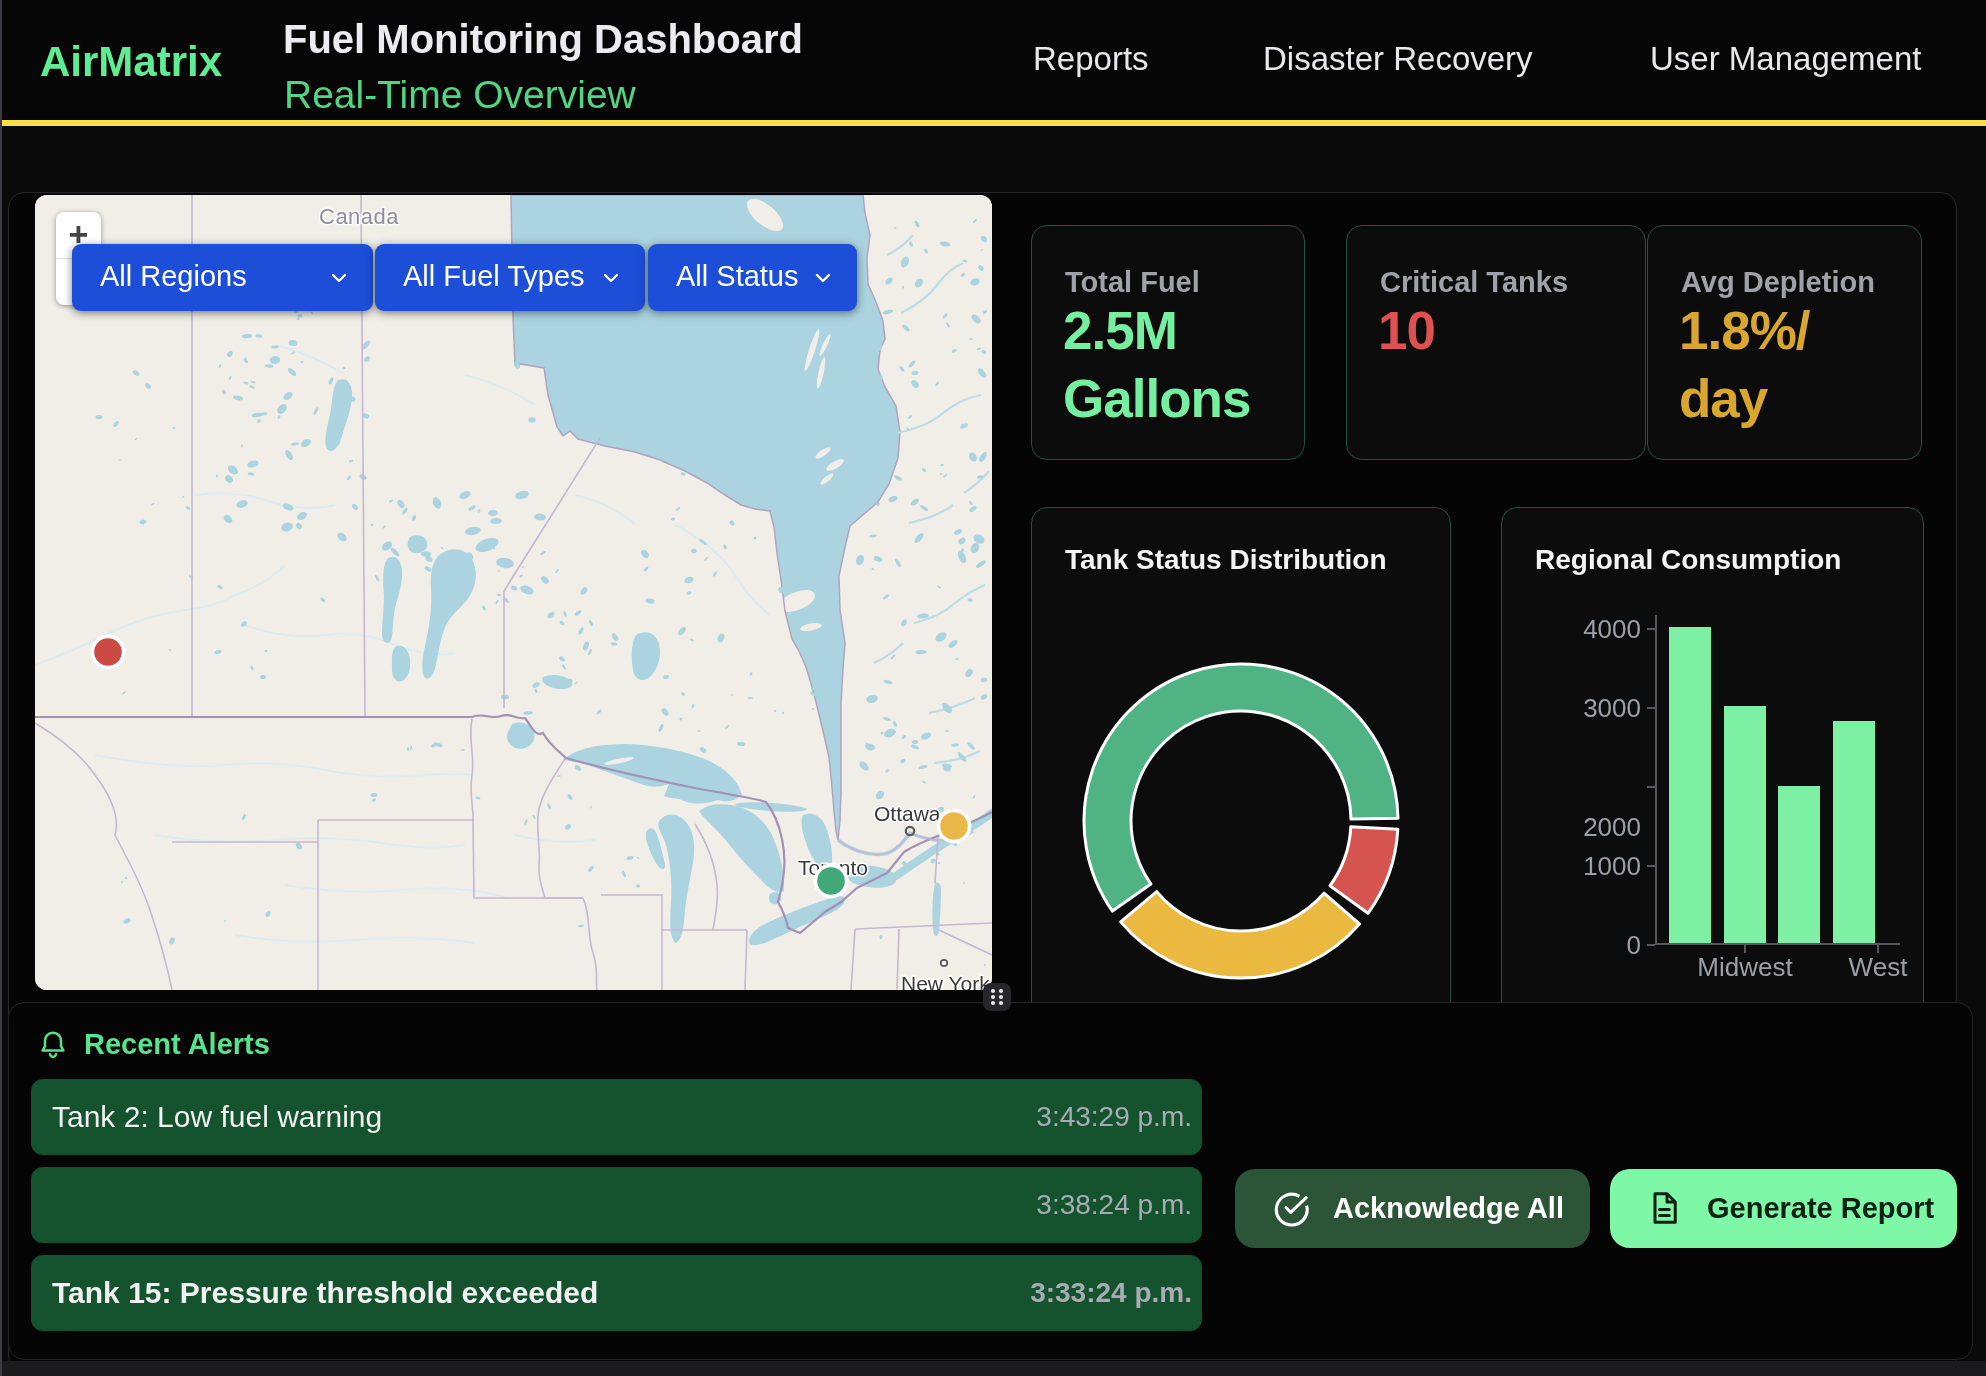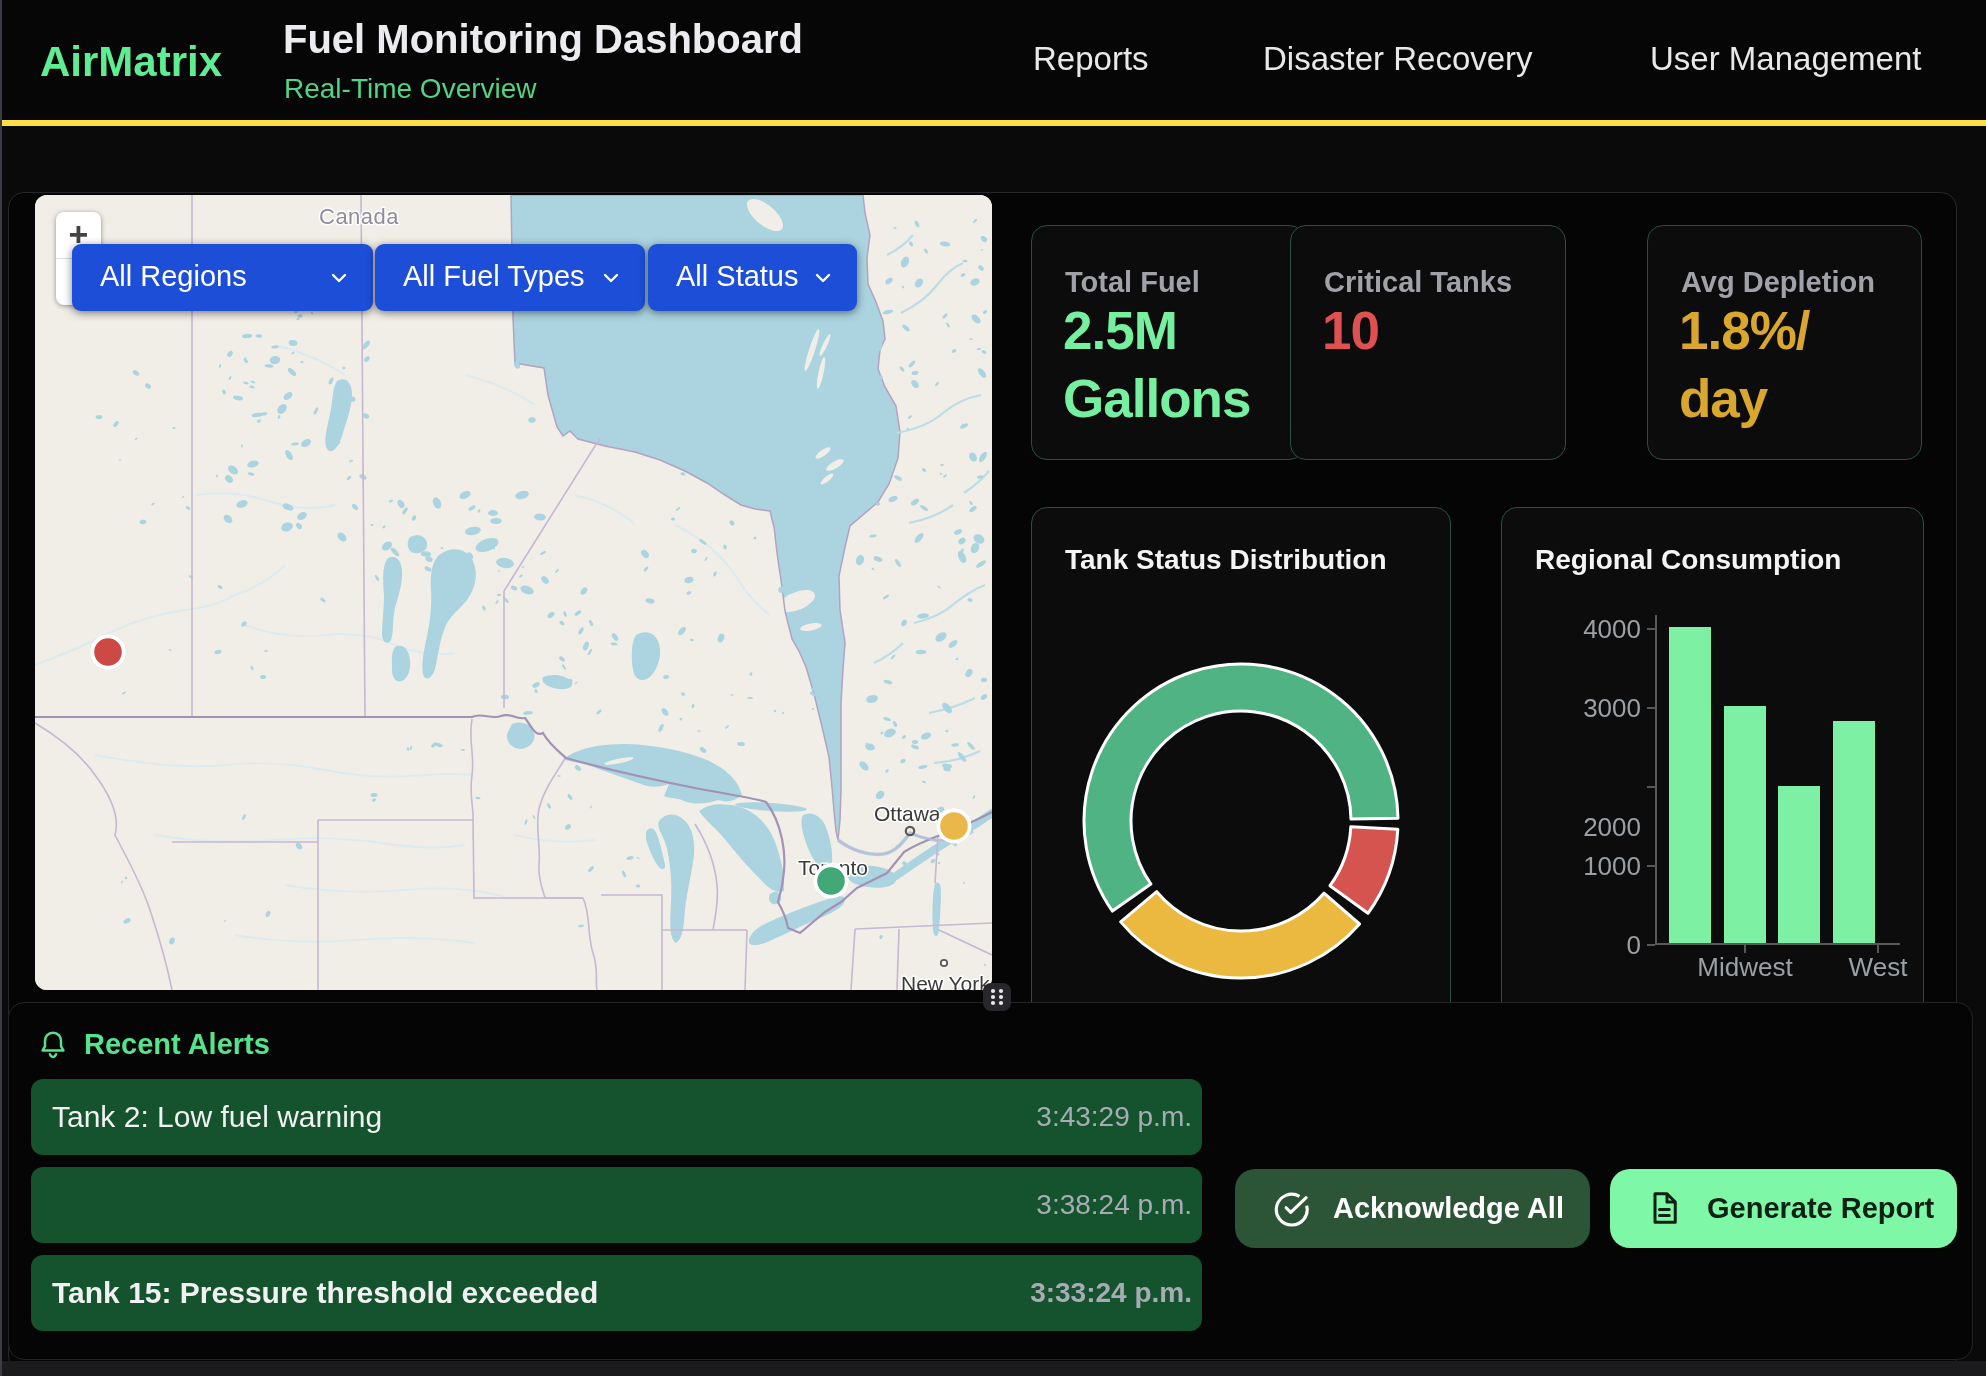--- a/index.html
+++ b/index.html
@@ -3,21 +3,21 @@
 <meta charset="utf-8">
 <style>
 * { margin:0; padding:0; box-sizing:border-box; }
 html,body { width:1986px; height:1376px; background:#0a0a0b; font-family:"Liberation Sans", sans-serif; overflow:hidden; position:relative; }
 .abs { position:absolute; }
 
 
 #header { position:absolute; left:0; top:0; width:1986px; height:126px; background:#060606; border-bottom:6px solid #fde047; }
 #logo { position:absolute; left:40px; top:38px; font-size:42px; font-weight:bold; color:#5eed92; }
 #title { position:absolute; left:283px; top:17px; font-size:40px; font-weight:bold; color:#ececf0; }
-#subtitle { position:absolute; left:284px; top:73px; font-size:28px; color:#50d584; }
+#subtitle { position:absolute; left:284px; top:73px; font-size:39px; color:#50d584; }
 .nav { position:absolute; top:40px; font-size:33px; color:#e8e8ea; }
 
 
 #mainpanel { position:absolute; left:8px; top:192px; width:1949px; height:1180px; background:#050505; border:1px solid #27272b; border-radius:16px; }
 
 
 #map { position:absolute; left:35px; top:195px; width:957px; height:795px; border-radius:12px; overflow:hidden; background:#f1eee7; }
 #zoomctl { position:absolute; left:56px; top:212px; width:45px; height:93px; background:#fff; border-radius:8px; box-shadow:0 1px 5px rgba(0,0,0,.4); }
 #zoomctl .plus { position:absolute; left:0; top:0; width:45px; height:47px; border-bottom:1px solid #ddd; color:#444; font-size:34px; font-weight:bold; text-align:center; line-height:45px; }
 .dropdown { position:absolute; top:244px; height:67px; background:#1d4ed8; border-radius:9px; color:#fff; font-size:29px; box-shadow:0 2px 8px rgba(0,0,0,.5);text-align:right; }
@@ -559,21 +559,21 @@
     <span>All Status</span>
   <svg width="20" height="20" viewBox="0 0 20 20">
       <path d="M4 7 L10 13 L16 7" fill="none" stroke="#fff" stroke-width="2.4" stroke-linecap="round" stroke-linejoin="round"></path>
     </svg>
   </div>
 
 <div class="card" style="left:1031px; top:225px; width:274px; height:235px;padding-left:10px;">
   <div class="stat-label">Total Fuel</div>
   <div class="stat-value" style="color:#76efa1;">2.5M<br>Gallons</div>
 </div>
-<div class="card" style="left:1290px; top:225px; width:276px; height:235px;">
+<div class="card" style="left:1346px; top:225px; width:300px; height:235px;">
   <div class="stat-label">Critical Tanks</div>
   <div class="stat-value" style="color:#df5151;">10</div>
 </div>
 <div class="card" style="left:1647px; top:225px; width:275px; height:235px;">
   <div class="stat-label">Avg Depletion</div>
   <div class="stat-value" style="color:#d9a62e;">1.8%/<br>day</div>
 </div>
 
 <div class="card" style="left:1031px; top:507px; width:420px; height:520px;">
   <div class="chart-title">Tank Status Distribution</div>

